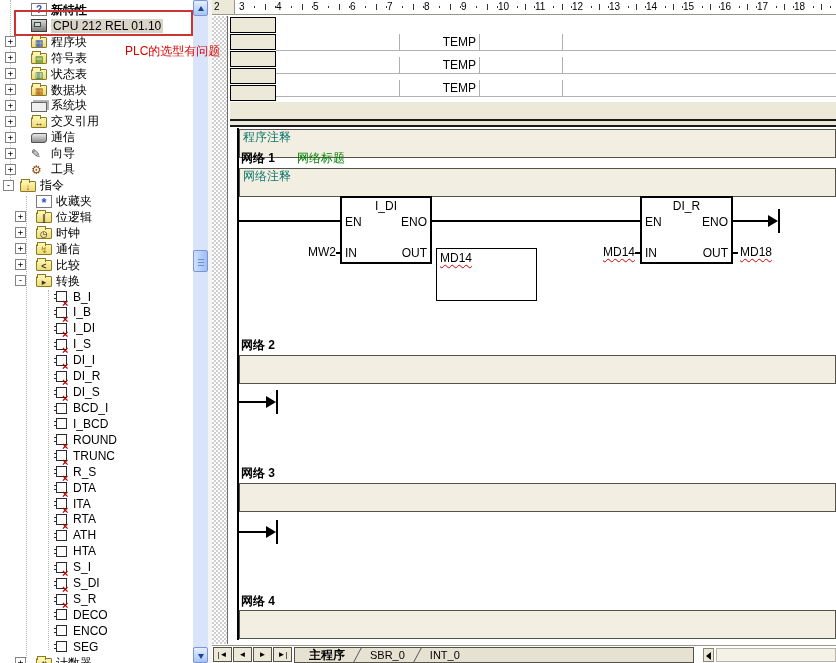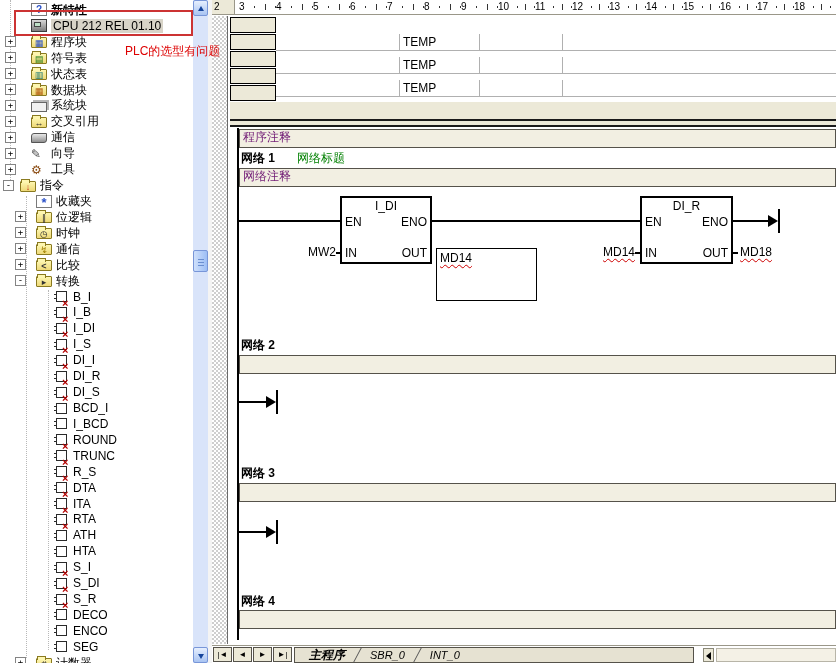--- a/index.html
+++ b/index.html
@@ -87,31 +87,31 @@
   .vt-rowhdr { position:absolute; left:18px; top:17px; }
   .vt-rowhdr .rh { width:46px; height:16px; background:#ece9d8; border:1px solid #000; margin-bottom:1px; }
   .vt-header { position:absolute; top:17px; left:64px; right:0; height:16px; }
   .vt-header .hc { position:absolute; top:0; height:16px; background:#ece9d8; border:1px solid #000;
                    text-align:center; line-height:14px; font-size:12px; }
   .vt-header .c-sym { left:0; width:124px; }
   .vt-header .c-vtype { left:123px; width:81px; }
   .vt-header .c-dtype { left:203px; width:84px; }
   .vt-header .c-cmt { left:286px; right:0; }
   .vt-body { position:absolute; top:34px; left:64px; width:560px; }
-  .vrow { display:flex; height:23px; }
+  .vrow { display:flex; height:23px;text-align:right; }
   .vcell { border-right:1px solid #b0b0b0; border-bottom:1px solid #b0b0b0; height:17px; padding:1px 3px; overflow:hidden; line-height:14px; }
   .vc-sym { width:124px; } .vc-vtype { width:80px; } .vc-dtype { width:83px; } .vc-cmt { width:273px; border-right:none; }
   .vt-below { position:absolute; left:18px; right:0; top:102px; height:17px; background:#ece9d8; }
   .panel-splitter { position:absolute; left:18px; right:0; top:119px; height:8px; background:#ece9d8;
                     border-top:2px solid #1a1a1a; border-bottom:2px solid #1a1a1a; }
 
   
   .rail { position:absolute; left:25px; top:128px; width:2px; height:512px; background:#000; }
-  .strip { position:absolute; left:27px; right:0; height:19px; background:#f2efe2; border:1px solid #55524a;
-           color:#701a75; padding-left:3px; line-height:14px; overflow:hidden; }
+  .strip { position:absolute; left:27px; right:0; height:29px; background:#f2efe2; border:1px solid #55524a;
+           color:#0f766e; padding-left:3px; line-height:14px; overflow:hidden; }
   .s-prog { top:129px; } .s-net1 { top:168px; } .s-net2 { top:355px; } .s-net3 { top:483px; } .s-net4 { top:610px; }
   .netlabel { position:absolute; left:29px; display:flex; align-items:baseline; }
   .nl-1 { top:150px; } .nl-2 { top:337px; } .nl-3 { top:465px; } .nl-4 { top:593px; }
   .netlabel .nlab { font-weight:bold;text-align:center; }
   .netlabel .ntitle { color:#008000; margin-left:22px; }
   .wire { position:absolute; height:2px; background:#000; }
   .lbox { position:absolute; width:92px; height:68px; border:2px solid #000; background:#fff; }
   .lbox .btitle { position:absolute; top:1px; left:0; right:0; text-align:center; }
   .lbox .ben  { position:absolute; left:3px; top:17px; }
   .lbox .beno { position:absolute; right:3px; top:17px; }
@@ -122,21 +122,21 @@
   .pindash { position:absolute; height:2px; width:5px; background:#000; }
   .outbox { position:absolute; left:224px; top:248px; width:101px; height:53px; border:1px solid #000; background:#fff; padding:2px 3px; }
   .arrowhead { position:absolute; width:0; height:0; border-top:6px solid transparent; border-bottom:6px solid transparent; border-left:10px solid #000; }
   .vbar { position:absolute; width:2px; height:24px; background:#000; }
 
   
   .bottombar { position:absolute; left:0; right:0; top:645px; height:18px; background:#fff; border-top:1px solid #9a9789; }
   .navbtn { position:absolute; top:1px; width:19px; height:15px; background:#ece9d8; border:1px solid #55524a;
             font-size:8px; text-align:center; line-height:13px; }
   .tabstrip { position:absolute; left:82px; top:1px; width:400px; height:16px; background:#e6e2d2; border:1px solid #55524a;
-              display:flex; align-items:center; padding-left:10px;font-style:italic; }
+              display:flex; align-items:center; padding-left:10px; }
   .tab { font-size:11px; padding:0 4px; }
   .tab-active { font-weight:bold; font-size:12px; }
   .tabsep { width:1px; height:14px; background:#555; transform:skewX(-28deg); margin:0 8px; flex:none; }
   .hscroll-btn { position:absolute; left:491px; top:2px; width:11px; height:14px; background:#ece9d8; border:1px solid #8a8878; }
   .hscroll-btn::after { content:""; position:absolute; left:2px; top:3px; border-top:4px solid transparent; border-bottom:4px solid transparent; border-right:5px solid #000; }
   .hscroll-track { position:absolute; left:504px; right:0; top:2px; height:14px; background:#f4f1e6; border:1px solid #b8b5a8; }
 
   
   .anno-box { position:absolute; left:14px; top:10px; width:179px; height:26px; border:2px solid #cc3333; z-index:60; pointer-events:none; }
   .anno-text { position:absolute; left:125px; top:43px; color:#dd0000; z-index:60; white-space:nowrap; }

